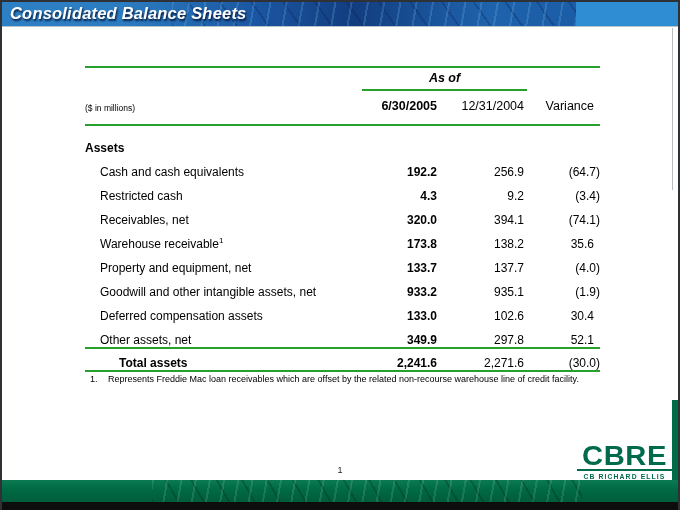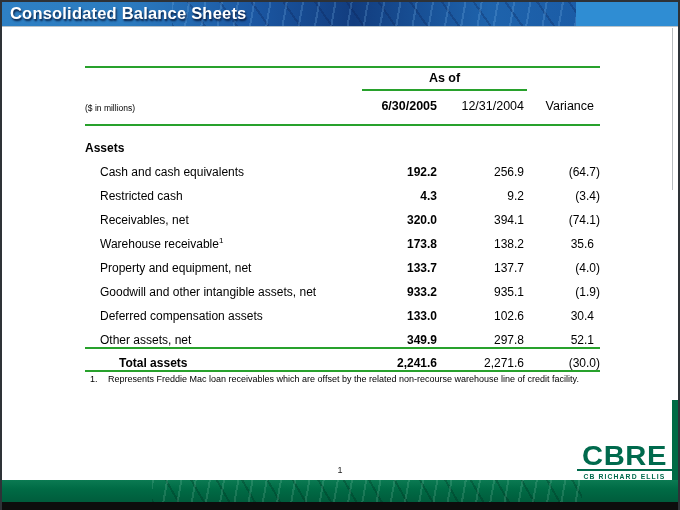--- a/index.html
+++ b/index.html
@@ -14,26 +14,26 @@
   
   .titlebar{position:absolute;top:2px;left:2px;width:676px;height:24px;
     background:linear-gradient(90deg,#2E80C4 0%,#2C7CC0 18%,#1A55A0 38%,#123D7F 52%,#1E63AC 72%,#1B5CA6 85%);
     border-bottom:1px solid #b7c3cb;}
   .titlebar .flat-right{position:absolute;top:0;right:0;width:102px;height:100%;background:#2F8DD3;}
   .titlebar .glass{position:absolute;top:0;left:170px;width:404px;height:100%;
     background:repeating-linear-gradient(100deg,rgba(130,190,240,0.22) 0 2px,transparent 2px 16px),
                repeating-linear-gradient(55deg,rgba(10,30,80,0.28) 0 2px,transparent 2px 26px);}
   .title-text{position:relative;z-index:2;display:block;padding-left:8px;line-height:23px;
     color:#fff;font-size:16.5px;font-weight:bold;letter-spacing:0.2px;
-    text-shadow:1px 1.5px 2px rgba(0,10,40,0.85);}
+    text-shadow:1px 1.5px 2px rgba(0,10,40,0.85);font-style:italic;}
 
   
   .fintable{position:absolute;left:85px;top:66px;width:515px;color:#000;}
   .rule{height:2px;background:#28A12C;}
-  .asof-row{position:relative;height:23px;}
+  .asof-row{position:relative;height:23px;font-style:italic;}
   .asof-group{position:absolute;left:277px;top:0;width:165px;height:21px;text-align:center;
     font-weight:bold;font-size:12.5px;line-height:20px;border-bottom:2px solid #28A12C;}
   .colhead{display:flex;align-items:flex-end;height:22px;padding-bottom:11px;}
   .units{flex:1;font-size:8.5px;}
   .c1{width:100px;text-align:right;}
   .c2{width:87px;text-align:right;}
   .c3{width:76px;text-align:right;box-sizing:border-box;}
   .colhead .c1{font-weight:bold;font-size:12.5px;}
   .colhead .c2,.colhead .c3{font-size:12.5px;}
   .body-gap{height:5px;}

